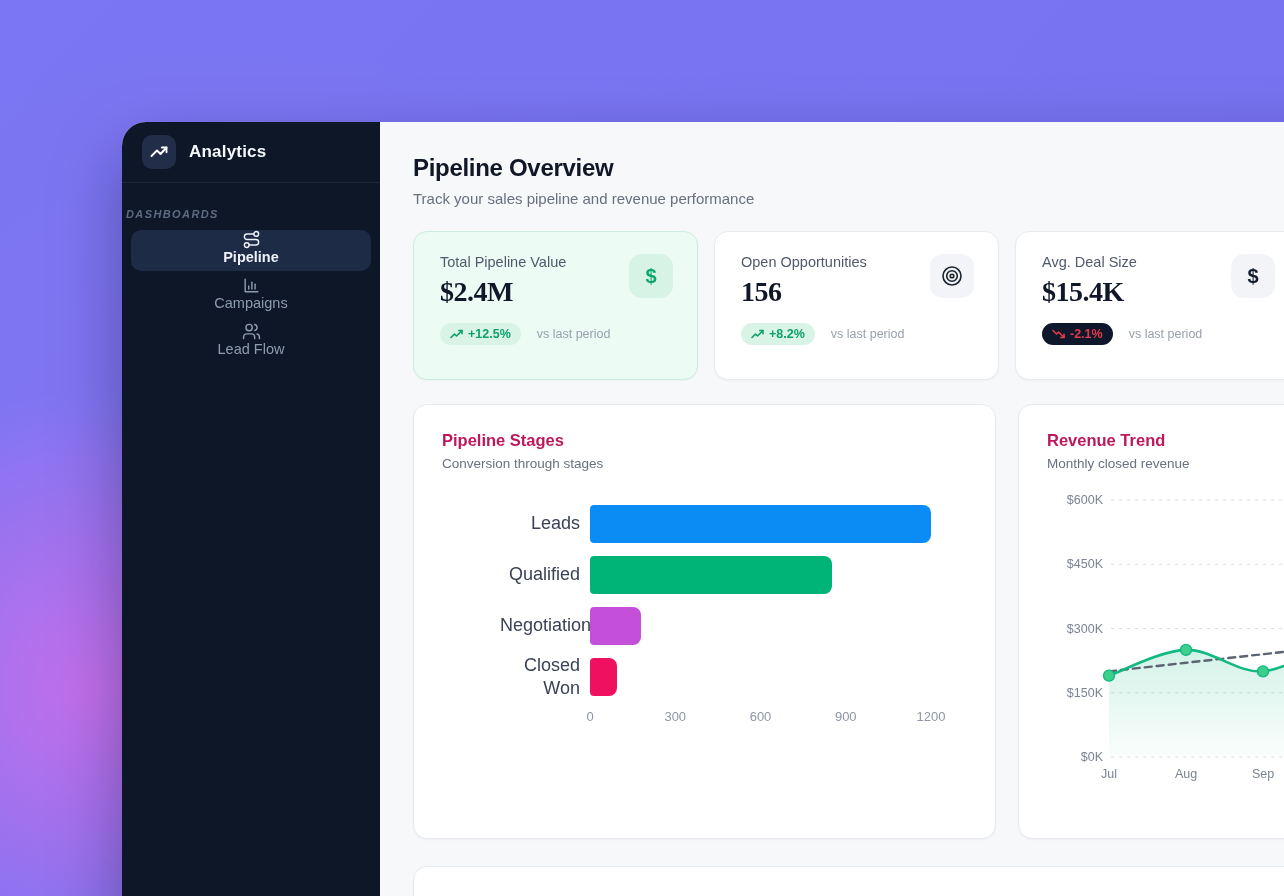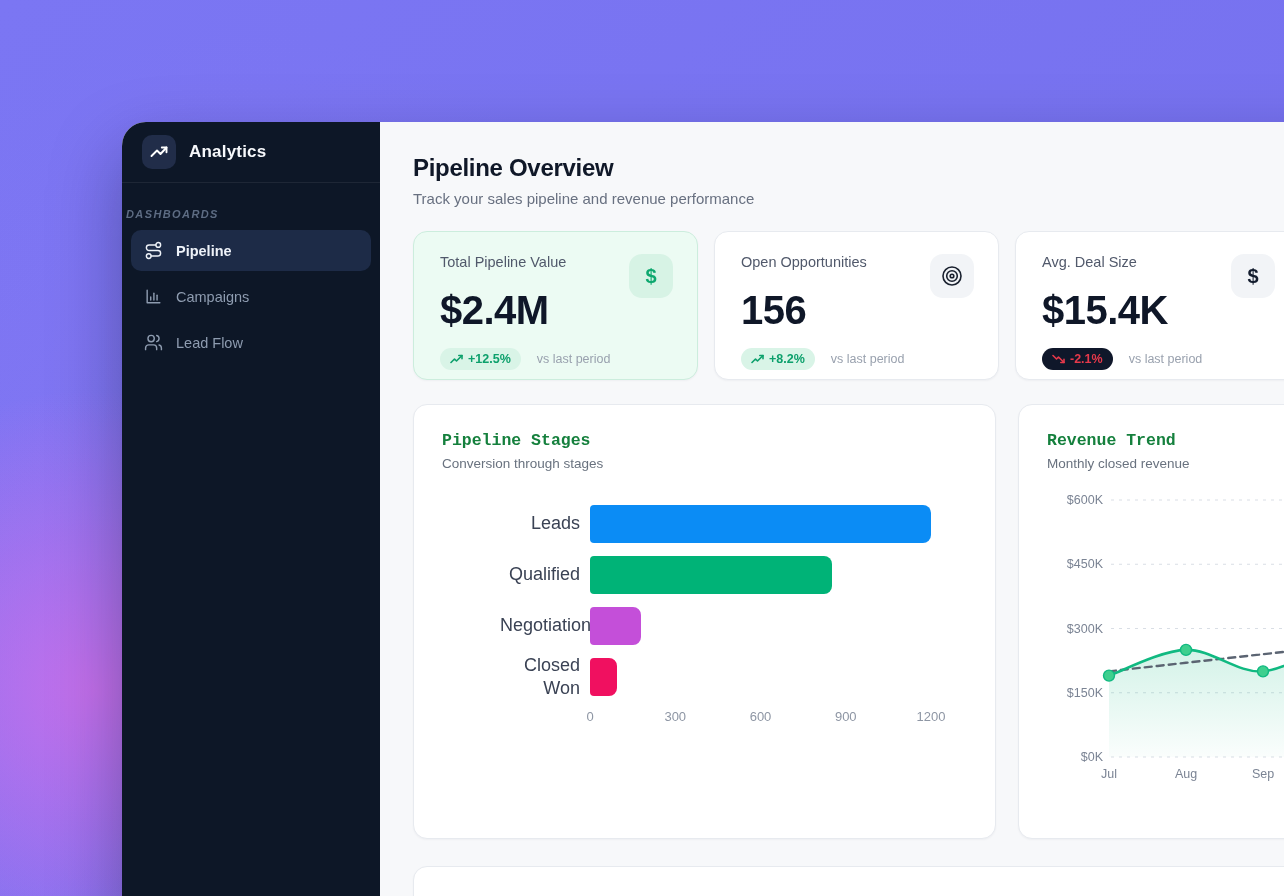--- a/index.html
+++ b/index.html
@@ -22,54 +22,54 @@
   
   .sidebar { flex:0 0 258px; background:#0d1727; display:flex; flex-direction:column; }
   .logo-row { height:61px; border-bottom:1px solid rgba(255,255,255,.07);
     display:flex; align-items:center; gap:13px; padding:0 20px; }
   .logo-box { width:34px; height:34px; border-radius:10px; background:#212d49;
     display:grid; place-items:center; }
   .sidebar-title { font-size:17px; font-weight:700; color:#f6f8fb; letter-spacing:.2px; }
   .section-label { margin:25px 4px 10px; font-size:11px; font-weight:700;
     letter-spacing:1.4px; color:#5d6c83;font-style:italic; }
   .nav { padding:0 9px; }
-  .nav-item { display:flex; align-items:center; gap:13px; height:41px; padding:0 13px;
+  .nav-item { display:flex; align-items:center; height:41px; padding:0 13px;
     border-radius:10px; color:#8e9cb0; font-size:14.5px; font-weight:500;
-    margin-bottom:5px; cursor:pointer; }
+    margin-bottom:5px; cursor:pointer;flex-direction:column; }
   .nav-item.active { background:#1d2b47; color:#eef2f8; font-weight:600; }
   .nav-item svg { flex:0 0 auto; }
 
   
   .main { flex:1; padding:32px 0 0 33px; }
   h1 { font-size:24px; font-weight:800; color:#101828; letter-spacing:-.3px; }
   .subtitle { margin-top:8px; font-size:15px; color:#687080; }
 
   .kpi-grid { margin-top:24px; width:1188px; display:grid;
     grid-template-columns:repeat(4,285px); gap:16px; }
   .kpi-card { height:149px; background:#fff; border:1px solid #e7eaef; border-radius:14px;
     padding:22px 26px; box-shadow:0 1px 2px rgba(16,24,40,.04); position:relative; }
   .kpi-card.highlight { background:#ecfbf3; border-color:#cceddd; }
   .kpi-label { font-size:14.5px; color:#51596b; font-weight:500; }
-  .kpi-value { margin-top:18px; font-size:40px; font-weight:800; color:#0f1728; letter-spacing:-.5px; }
+  .kpi-value { margin-top:6px; font-size:28px; font-weight:800; color:#0f1728; letter-spacing:-.5px;font-family:Liberation Serif, serif; }
   .icon-box { position:absolute; top:22px; right:24px; width:44px; height:44px;
     border-radius:13px; background:#f2f4f7; display:grid; place-items:center;
     font-size:20px; font-weight:600; color:#131c2e; }
   .kpi-card.highlight .icon-box { background:#d7f3e5; color:#0ea86f; }
   .kpi-foot { margin-top:15px; display:flex; align-items:center; gap:16px; }
   .badge { display:inline-flex; align-items:center; gap:5px; padding:4px 10px;
     border-radius:999px; font-size:12.5px; font-weight:700; }
   .badge.up { background:#d9f4e7; color:#0da06c; }
   .badge.down { background:#0f172a; color:#e5394b; }
   .compare { font-size:12.5px; color:#99a1ae; }
 
   .charts-grid { margin-top:24px; width:1188px; display:grid;
     grid-template-columns:583px 583px; gap:22px; }
   .chart-card { height:435px; background:#fff; border:1px solid #e7eaef; border-radius:14px;
     padding:26px 28px; box-shadow:0 1px 2px rgba(16,24,40,.04); }
-  .chart-title { font-size:16.5px; font-weight:700; color:#15803d;font-family:Liberation Mono, monospace; }
+  .chart-title { font-size:16.5px; font-weight:700; color:#be185d; }
   .chart-subtitle { margin-top:6px; font-size:13.5px; color:#69727f; }
 
   .bar-chart { margin-top:34px; }
   .bar-row { display:flex; align-items:center; height:38px; margin-bottom:13px; }
   .bar-label { width:148px; padding-right:10px; text-align:right; font-size:18px;
     color:#3a4254; line-height:1.3; }
   .bar-label span { display:inline-block; max-width:80px; }
   .bar-track { position:relative; width:345px; height:38px; }
   .bar { height:100%; border-radius:4px 8px 8px 4px; }
   .bar-axis { position:relative; margin-left:148px; width:345px; height:18px; margin-top:8px; }

